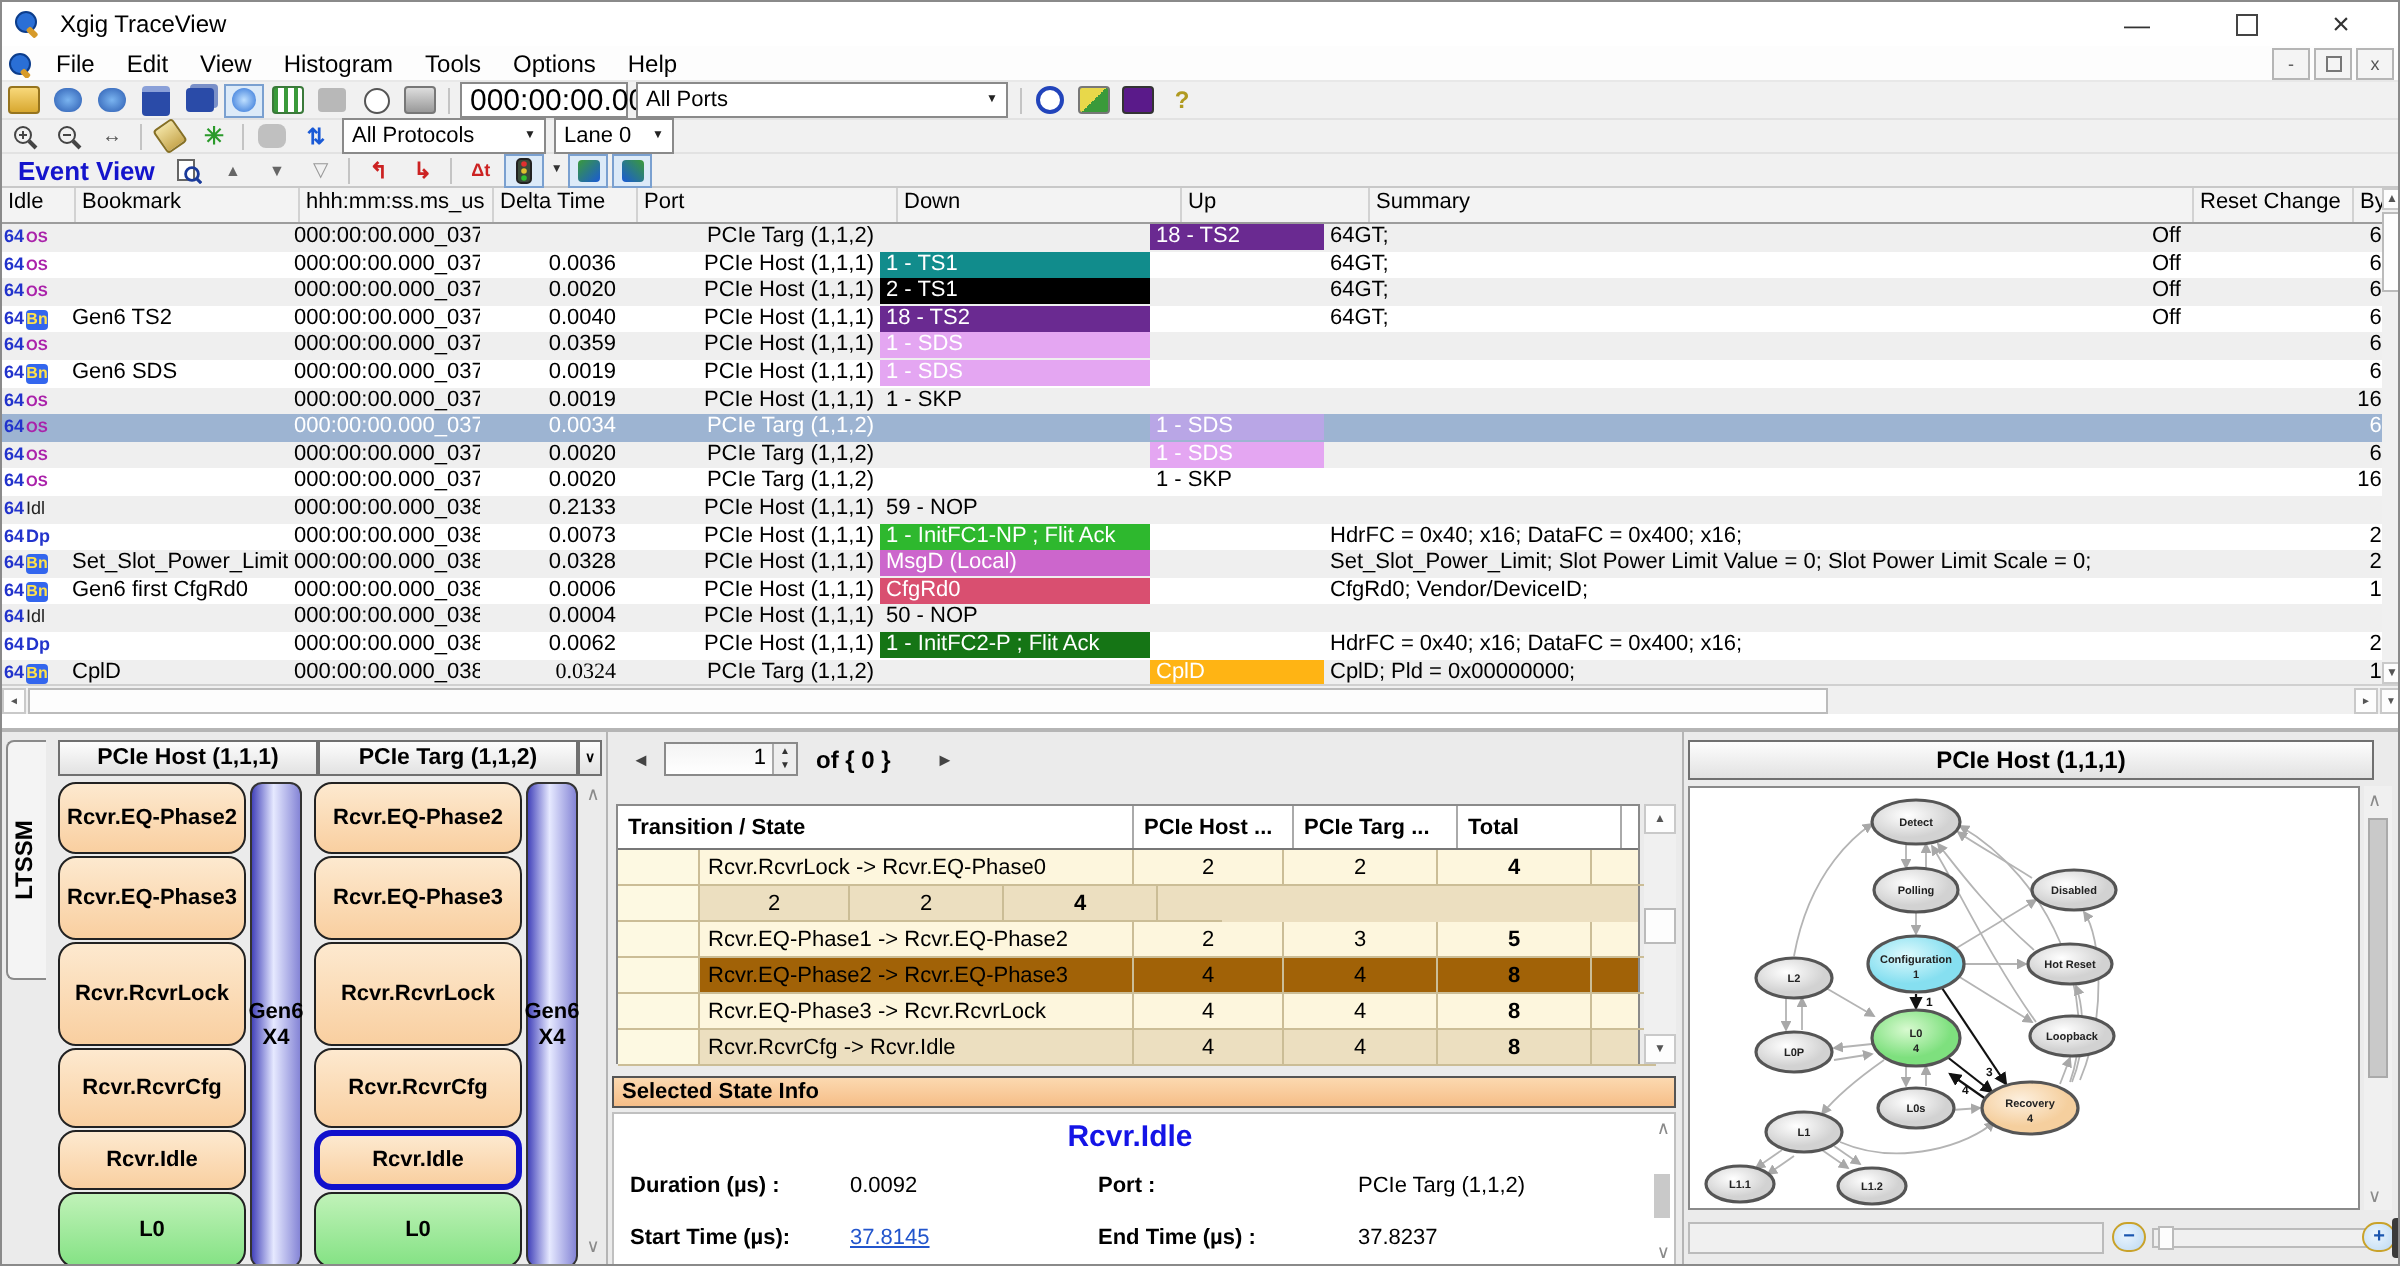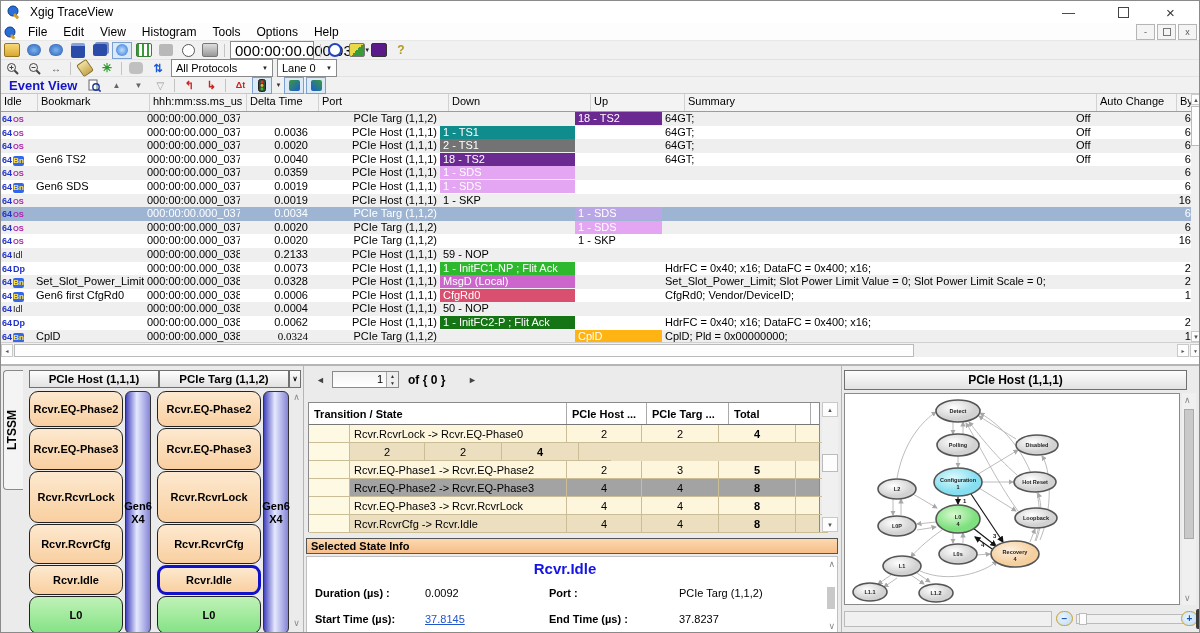--- a/index.html
+++ b/index.html
@@ -151,20 +151,24 @@
         <span class="ic" style="border-radius:50%;border:1.5px solid #555;width:11px;height:11px;background:#fff;"></span>
       </span>
     <span class="tbico">
         <span class="ic" style="background:linear-gradient(#ddd,#999);border:1px solid #777;"></span>
       </span>
     <span class="sep"></span>
     <span class="combo" style="width:78px;margin-left:2px;">
       <span style="font-size:15px;">000:00:00.000  037</span>
         <span class="arr">▼</span>
     </span>
+    <span class="combo" style="width:180px;margin-left:4px;">
+      <span>All Ports</span>
+        <span class="arr">▼</span>
+    </span>
     <span class="sep" style="margin-left:6px;"></span>
     <span class="tbico">
         <span class="ic" style="border-radius:50%;border:2px solid #2244bb;width:10px;height:10px;background:#fff;"></span>
       </span>
     <span class="tbico">
         <span class="ic" style="background:linear-gradient(135deg,#e8d84a 50%,#3a9a3a 50%);border:1px solid #777;"></span>
       </span>
     <span class="tbico">
         <span class="ic" style="background:#5a1a8a;border:1px solid #333;"></span>
       </span>
@@ -265,21 +269,21 @@
   <div class="abs" style="left:0;top:93px;width:1190px;height:248px;background:#fff;">
     <div class="ehdr" id="etable-header">
         <div class="c" style="width: 30px;">Idle</div>
         <div class="c" style="width: 105px;">Bookmark</div>
         <div class="c" style="width: 90px;">hhh:mm:ss.ms_us</div>
         <div class="c" style="width: 65px;">Delta Time</div>
         <div class="c" style="width: 123px;">Port</div>
         <div class="c" style="width: 135px;">Down</div>
         <div class="c" style="width: 87px;">Up</div>
         <div class="c" style="width: 405px;">Summary</div>
-        <div class="c" style="width: 73px;">Auto Change</div>
+        <div class="c" style="width: 73px;">Reset Change</div>
         <div class="c" style="width: 42px;">Bytes</div>
       </div>
     <div id="etable-rows">
         <div class="erow alt">
           <div class="c" style="width: 30px; padding: 0px 1px;"><span class="b64">64</span><span class="bg-os">OS</span></div>
           <div class="c" style="width: 105px;"></div>
           <div class="c r" style="width: 90px;">000:00:00.000_037</div>
           <div class="c r" style="width: 65px;"></div>
           <div class="c r" style="width: 123px;">PCIe Targ (1,1,2)</div>
           <div class="c" style="width: 135px; padding: 0px;"></div>
@@ -304,21 +308,21 @@
           <div class="c" style="width: 73px;">Off</div>
           <div class="c r" style="width: 42px;">64</div>
         </div>
         <div class="erow alt">
           <div class="c" style="width: 30px; padding: 0px 1px;"><span class="b64">64</span><span class="bg-os">OS</span></div>
           <div class="c" style="width: 105px;"></div>
           <div class="c r" style="width: 90px;">000:00:00.000_037</div>
           <div class="c r" style="width: 65px;">0.0020</div>
           <div class="c r" style="width: 123px;">PCIe Host (1,1,1)</div>
           <div class="c" style="width: 135px; padding: 0px;">
-            <div class="chip" style="background: #737373; color: rgb(255, 255, 255);">2 - TS1</div>
+            <div class="chip" style="background: #000000; color: rgb(255, 255, 255);">2 - TS1</div>
           </div>
           <div class="c" style="width: 87px; padding: 0px;"></div>
           <div class="c" style="width: 405px;">64GT;</div>
           <div class="c" style="width: 73px;">Off</div>
           <div class="c r" style="width: 42px;">64</div>
         </div>
         <div class="erow">
           <div class="c" style="width: 30px; padding: 0px 1px;"><span class="b64">64</span><span class="bg-bn">Bn</span></div>
           <div class="c" style="width: 105px;">Gen6 TS2</div>
           <div class="c r" style="width: 90px;">000:00:00.000_037</div>
@@ -604,21 +608,21 @@
               <div class="c" style="width: 32px; border-right: none;"></div>
             </div>
             <div class="trow" style="background: rgb(253, 246, 221);">
               <div class="c" style="width: 40px; background: rgb(253, 249, 226);"></div>
               <div class="c" style="width: 212px; padding-left: 4px;">Rcvr.EQ-Phase1 -&gt; Rcvr.EQ-Phase2</div>
               <div class="c" style="width: 74px; text-align: center;">2</div>
               <div class="c" style="width: 76px; text-align: center;">3</div>
               <div class="c" style="width: 76px; text-align: center; font-weight: bold;">5</div>
               <div class="c" style="width: 32px; border-right: none;"></div>
             </div>
-            <div class="trow" style="background: #a3a3a3; justify-content: space-between;">
+            <div class="trow" style="background: #a16207; justify-content: space-between;">
               <div class="c" style="width: 40px; background: rgb(253, 249, 226);"></div>
               <div class="c" style="width: 212px; padding-left: 4px;">Rcvr.EQ-Phase2 -&gt; Rcvr.EQ-Phase3</div>
               <div class="c" style="width: 74px; text-align: center;">4</div>
               <div class="c" style="width: 76px; text-align: center;">4</div>
               <div class="c" style="width: 76px; text-align: center; font-weight: bold;">8</div>
               <div class="c" style="width: 32px; border-right: none;"></div>
             </div>
             <div class="trow" style="background: rgb(253, 246, 221);">
               <div class="c" style="width: 40px; background: rgb(253, 249, 226);"></div>
               <div class="c" style="width: 212px; padding-left: 4px;">Rcvr.EQ-Phase3 -&gt; Rcvr.RcvrLock</div>

